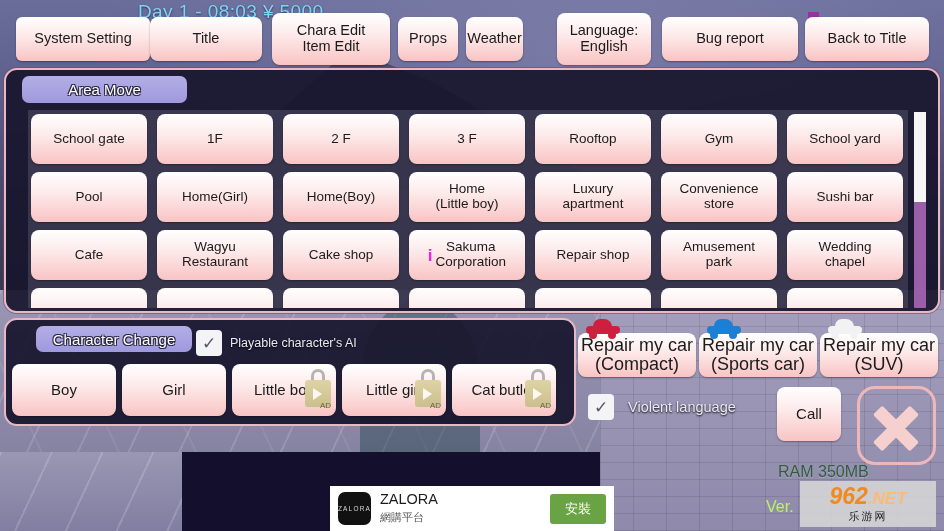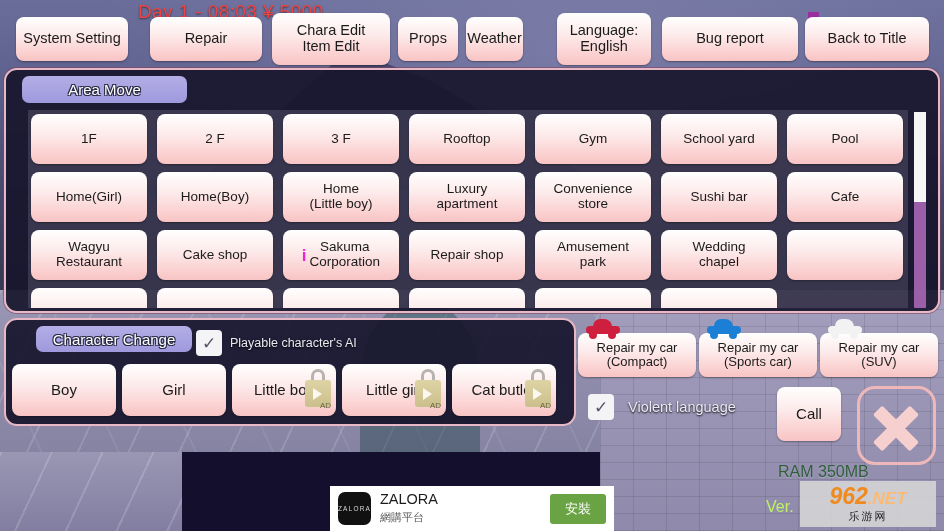--- a/index.html
+++ b/index.html
@@ -61,21 +61,21 @@
   .bg-char {
     position: absolute; left: 360px; top: 300px; width: 120px; height: 160px;
     background: linear-gradient(180deg, rgba(30,80,80,.85), rgba(20,55,60,.7));
     border-radius: 50% 50% 8px 8px;
     opacity: .55;
   }
 
   
   .hud-day {
     position: absolute; left: 138px; top: 1px;
-    font-size: 19px; color: #ef4444; letter-spacing: .4px;
+    font-size: 19px; color: #7dd3fc; letter-spacing: .4px;
     text-shadow: 0 1px 2px rgba(0,0,0,.55);
     white-space: nowrap;
   }
 
   
   .pbtn {
     background: linear-gradient(180deg, #ffffff 0%, #fdeaea 42%, #fbd2d2 78%, #f8c4c4 100%);
     border-radius: 8px;
     color: #1b1b1b;
     display: flex; align-items: center; justify-content: center;
@@ -194,21 +194,21 @@
     border-top: 6px solid transparent;
     border-bottom: 6px solid transparent;
   }
   .lock-badge .adtxt {
     position: absolute; right: 1px; bottom: 0; font-size: 8px; color: #6b6340;
   }
 
   
   #repair-row { position: absolute; left: 578px; top: 333px; }
   #repair-row .pbtn {
-    position: absolute; width: 118px; height: 44px; font-size: 13px;
+    position: absolute; width: 118px; height: 44px; font-size: 18px;
   }
   .car-icon { position: absolute; top: -15px; left: 8px; width: 34px; height: 18px; }
   .car-icon .roof {
     position: absolute; left: 7px; top: 0; width: 19px; height: 9px;
     border-radius: 7px 8px 0 0;
   }
   .car-icon .body {
     position: absolute; left: 0; top: 7px; width: 34px; height: 8px;
     border-radius: 5px;
   }
@@ -298,36 +298,39 @@
   <div class="bg-wall"></div>
   <div class="bg-char"></div>
   <div class="bg-dark-left"></div>
   <div class="bg-dark-panel"></div>
 
   <div class="hud-day">Day 1 - 08:03  ¥ 5000</div>
 
   <div class="side-scroll"></div>
 
   <div id="topbar">
-      <div class="pbtn" style="left: 16px; width: 112px; white-space: pre-line;">System Setting</div>
-      <div class="pbtn" style="left: 150px; width: 112px; white-space: pre-line;">Repair</div>
+      <div class="pbtn" style="left: 16px; width: 134px; white-space: pre-line; border-radius: 6px;">System Setting</div>
+      <div class="pbtn" style="left: 150px; width: 112px; white-space: pre-line;">Title</div>
       <div class="pbtn" style="left: 272px; width: 118px; height: 52px; top: 13px; white-space: pre-line;">Chara Edit
 Item Edit</div>
       <div class="pbtn" style="left: 398px; width: 60px; white-space: pre-line;">Props</div>
       <div class="pbtn" style="left: 466px; width: 57px; white-space: pre-line;">Weather</div>
       <div class="pbtn" style="left: 557px; width: 94px; height: 52px; top: 13px; white-space: pre-line;">Language:
 English</div>
       <div class="pbtn" style="left: 662px; width: 136px; white-space: pre-line;">Bug report</div>
       <div class="pbtn" style="left: 805px; width: 124px; white-space: pre-line;">Back to Title</div>
     </div>
 
   <div id="area-panel">
     <div class="tab-header" id="area-header">Area Move</div>
     <div id="area-grid-clip">
       <div id="area-grid">
+          <div class="pbtn">
+            <span style="white-space: pre-line;">School gate</span>
+          </div>
           <div class="pbtn">
             <span style="white-space: pre-line;">1F</span>
           </div>
           <div class="pbtn">
             <span style="white-space: pre-line;">2 F</span>
           </div>
           <div class="pbtn">
             <span style="white-space: pre-line;">3 F</span>
           </div>
           <div class="pbtn">

